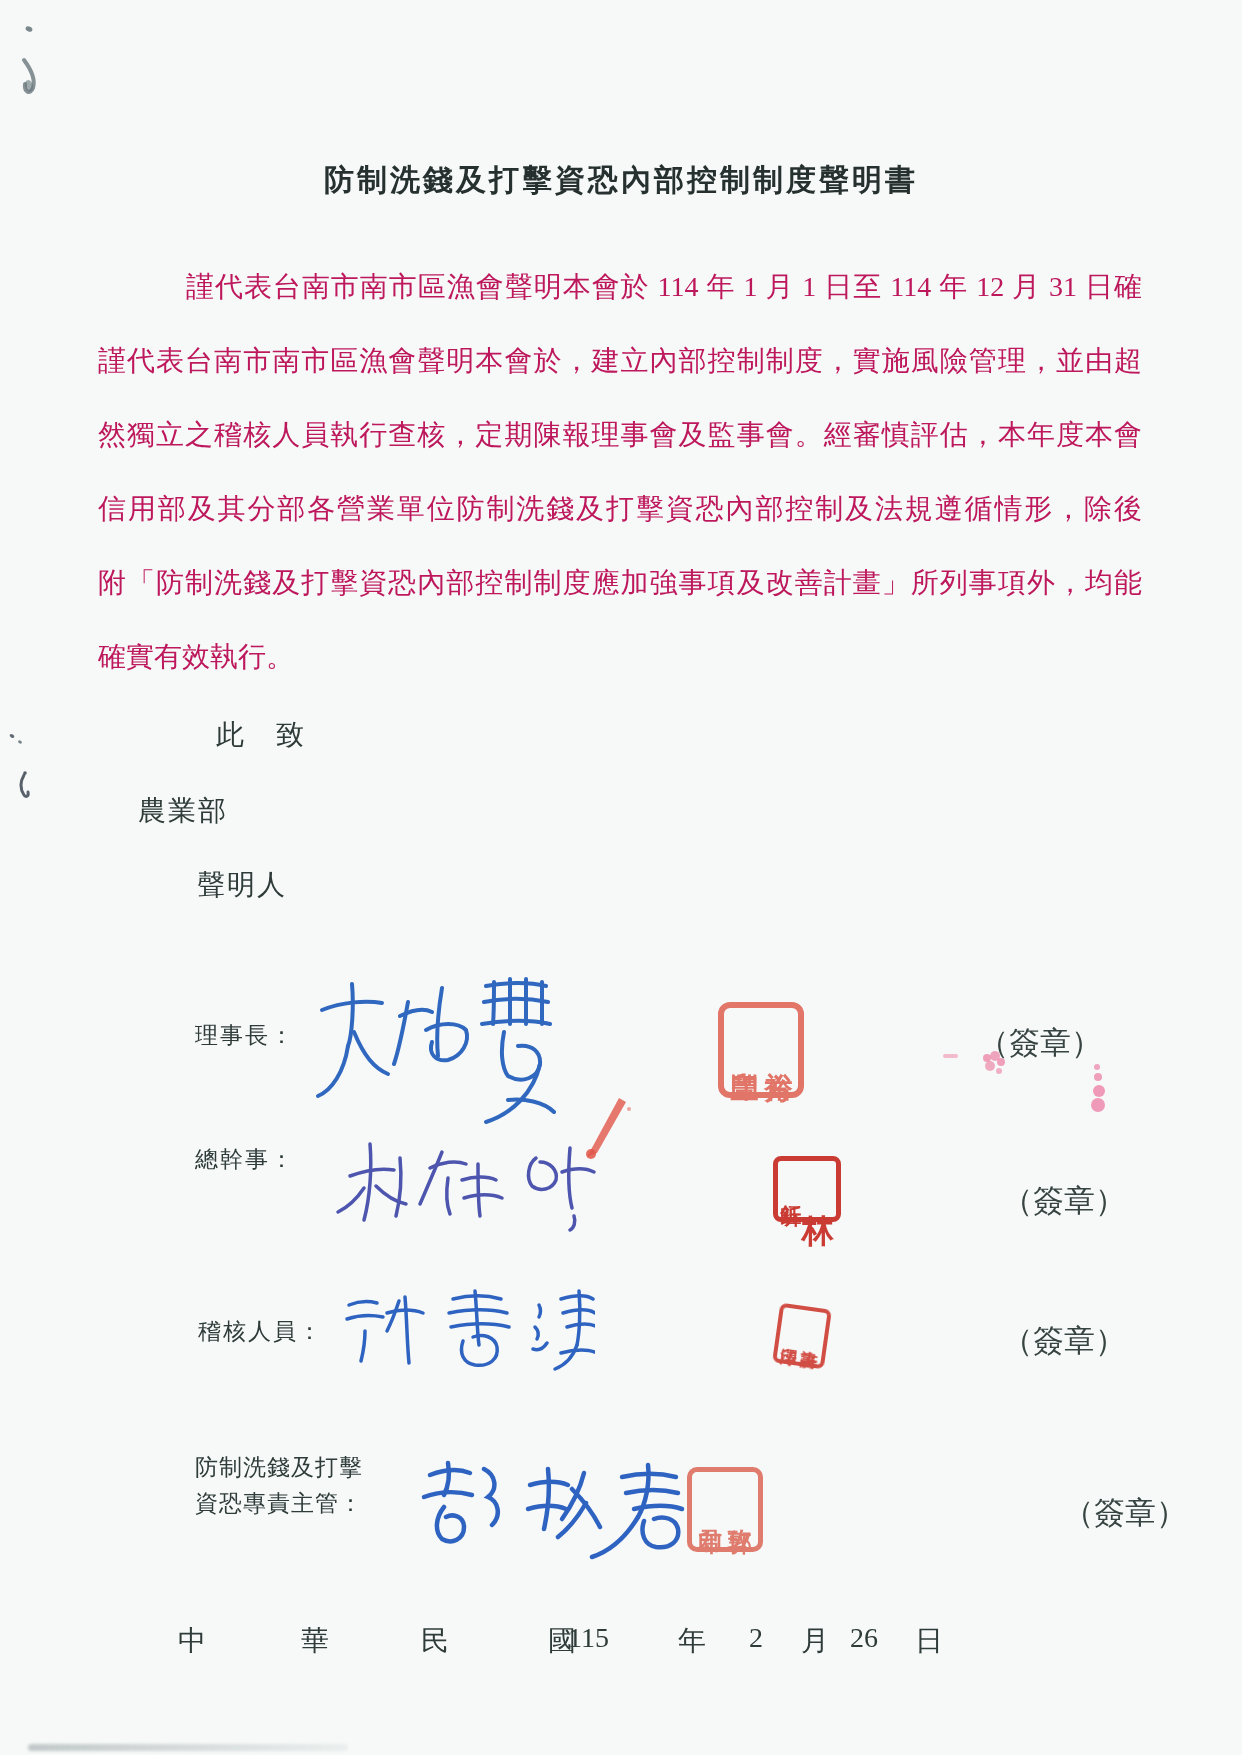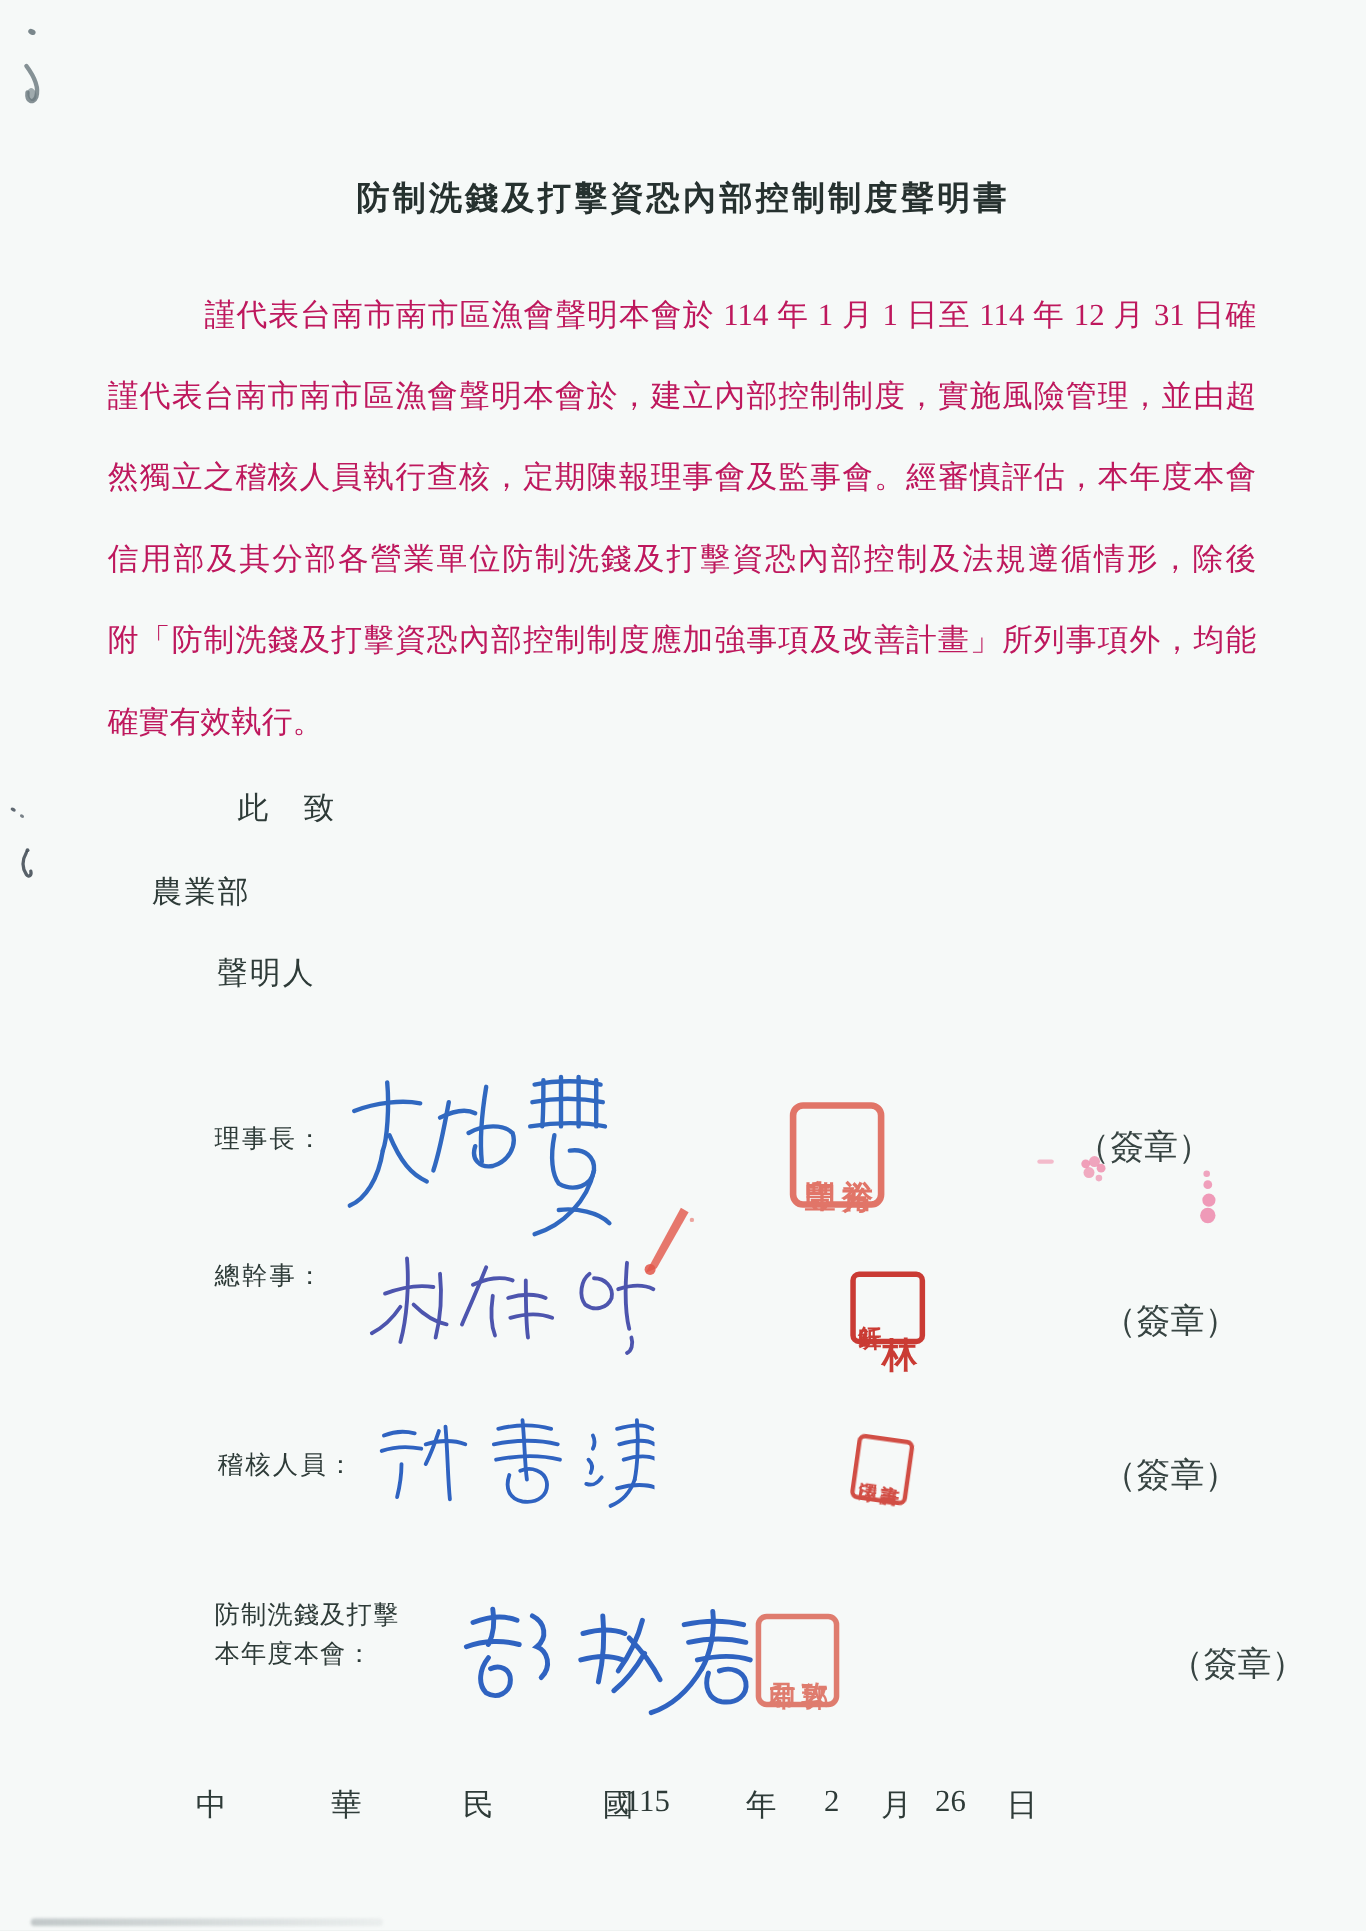--- a/index.html
+++ b/index.html
@@ -206,21 +206,21 @@
 
   <div class="seal seal-3">
     <div class="seal-col">許書</div>
     <div class="seal-col">澤印</div>
   </div>
 
   <div class="sign-note" style="left:1002px;top:1320px;">（簽章）</div>
 
   <div class="role-label two-line" style="left:195px;top:1450px;">
     <div>防制洗錢及打擊</div>
-    <div>本年度本會：</div>
+    <div>資恐專責主管：</div>
   </div>
 
   <svg class="sig-svg" style="left:400px;top:1453px;" width="290" height="110" viewBox="0 0 290 110" aria-label="郭玫君">
     <title>郭玫君</title>
     <g stroke="#2f63c1" stroke-width="4.5" fill="none" stroke-linecap="round">
       <path d="M30,22 C46,16 60,16 70,20"></path>
       <path d="M48,10 C50,22 48,34 44,42"></path>
       <path d="M24,44 C40,38 58,38 72,42"></path>
       <path d="M44,54 C36,64 34,78 42,86 C52,92 64,86 64,74 C64,64 54,60 46,64"></path>
       <path d="M84,16 C96,22 98,36 88,44 C98,48 102,62 92,72"></path>

